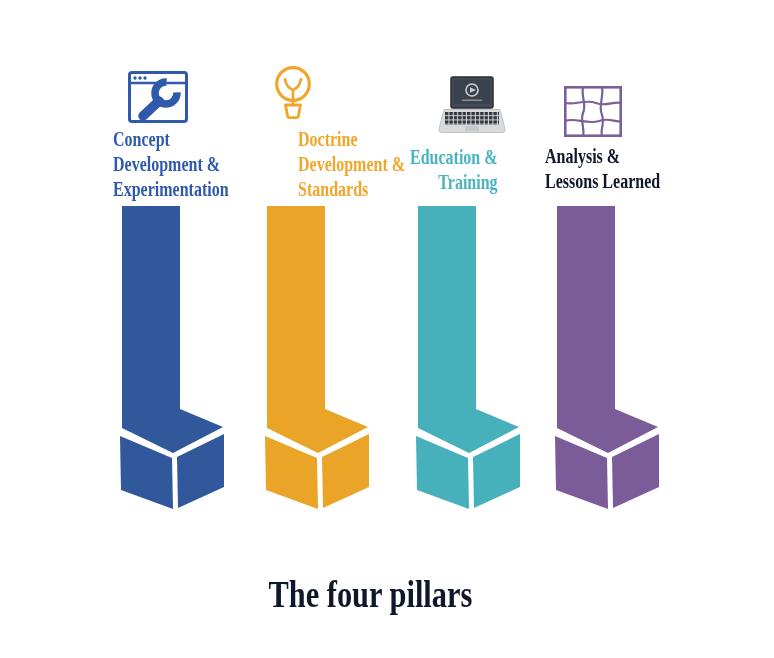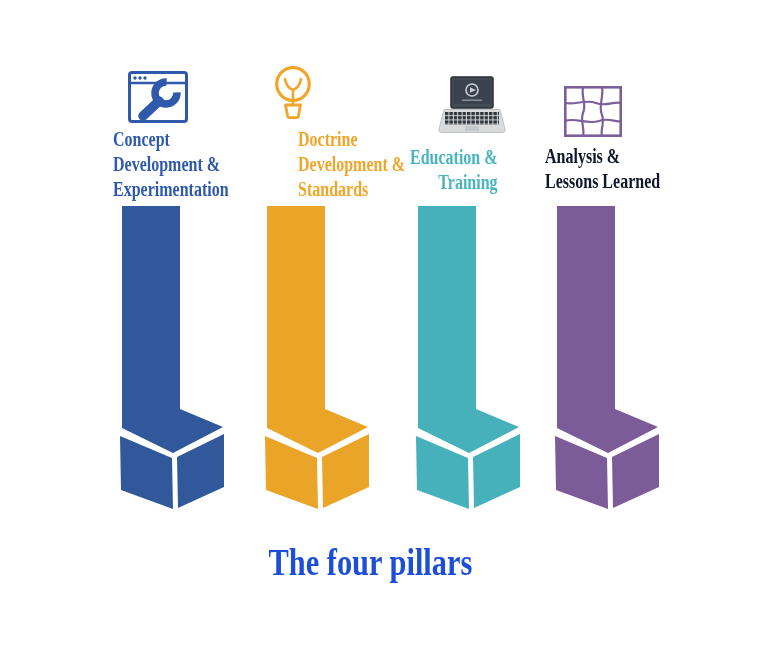--- a/index.html
+++ b/index.html
@@ -137,17 +137,17 @@
       <span class="lbl-line">Lessons Learned</span>
     </div>
 
     <svg class="pillar-svg" style="left:554px" width="107" height="306" viewBox="-3 0 107 306">
       <polygon points="0,0 58,0 58,203 101,221 51,247 0,222" fill="#7B5C99"></polygon>
       <polygon points="-2,230 50,252 51,303 -1,284" fill="#7B5C99"></polygon>
       <polygon points="55,251 102,228 102,281 56,302" fill="#7B5C99"></polygon>
     </svg>
   </div>
 
-  <div class="diagram-title" style="color: #1d4ed8;">
+  <div class="diagram-title" style="color: #0f172a; margin-top: 32px;">
     <span class="t-inner">The four pillars</span>
   </div>
 
 </div>
 
 </body></html>

